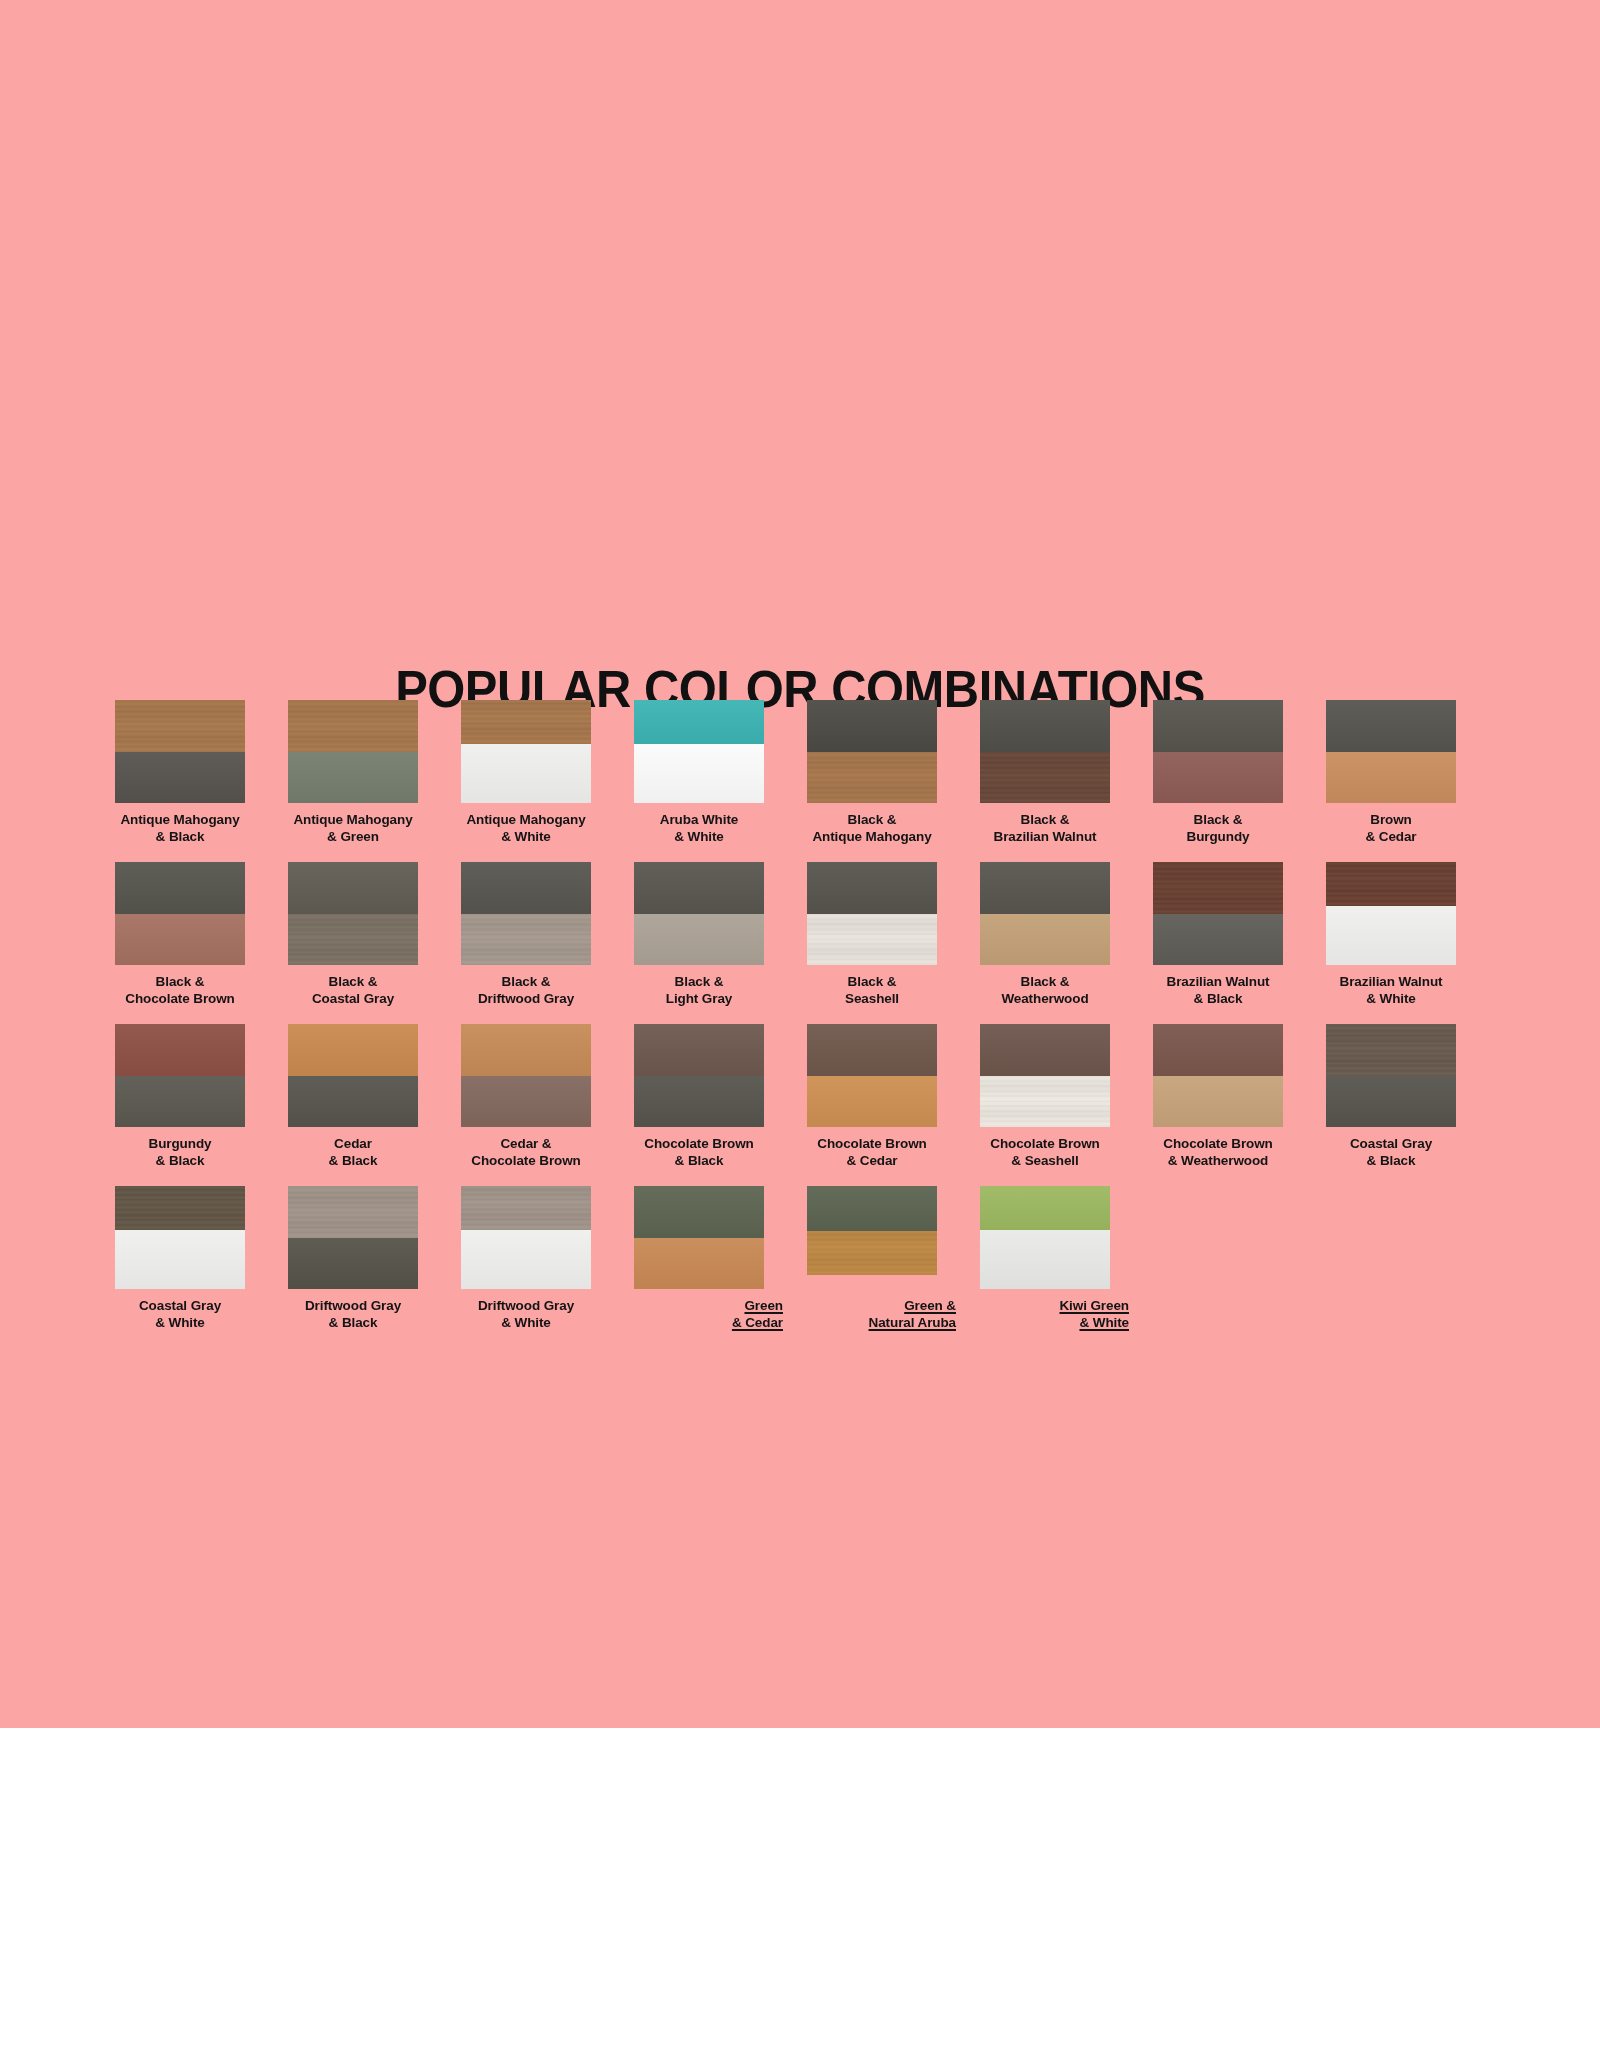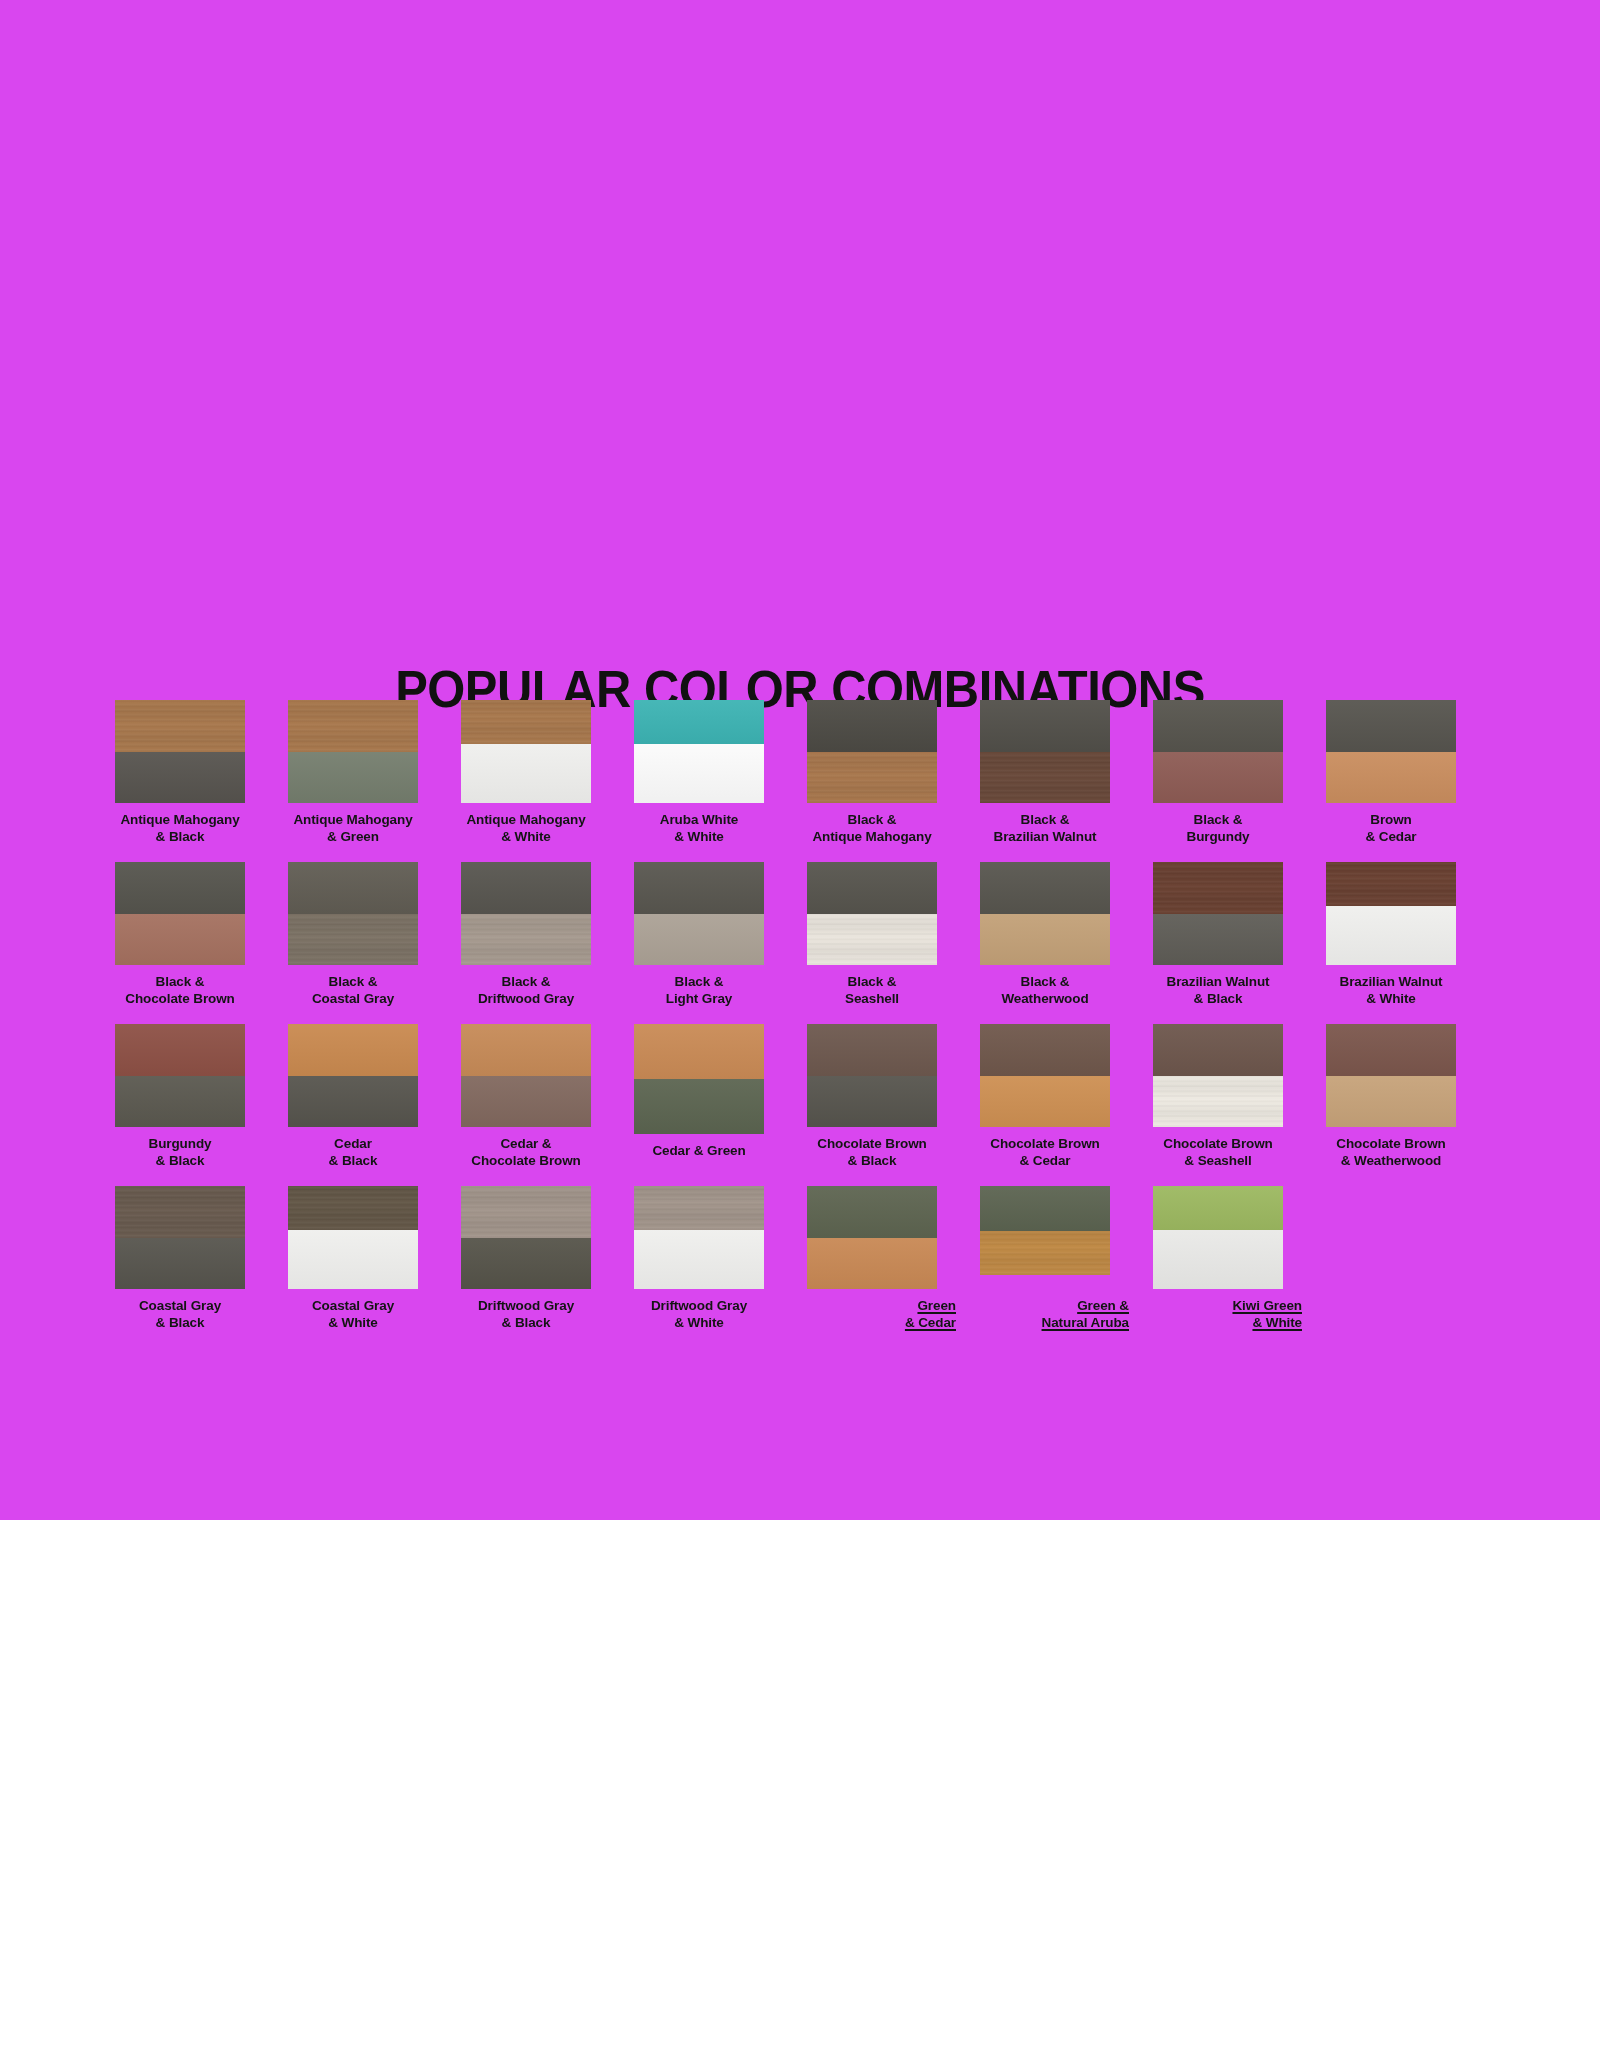--- a/index.html
+++ b/index.html
@@ -12,22 +12,22 @@
     width: 1600px;
     height: 2048px;
     font-family: "Liberation Sans", sans-serif;
     -webkit-font-smoothing: antialiased;
     overflow: hidden;
   }
 
   #page {
     position: relative;
     width: 1600px;
-    height: 1520px;
-    background: #d946ef;
+    height: 1728px;
+    background: #fca5a5;
   }
 
   
   #chart-title {
     position: absolute;
     left: 0;
     top: 626px;
     width: 1600px;
     text-align: center;
     font-family: "Liberation Sans Narrow", "Liberation Sans", sans-serif;
@@ -331,29 +331,20 @@
           <div class="band top matte" style="background: rgb(198, 138, 87);"></div>
           <div class="band bottom matte" style="background: rgb(129, 104, 94);"></div>
         </div>
         <div class="label">
           <span class="ln">Cedar &amp;</span>
           <span class="ln">Chocolate Brown</span>
         </div>
       </div>
       <div class="cell" style="height: 145px;">
         <div class="swatch">
-          <div class="band top matte" style="background: rgb(201, 138, 85);"></div>
-          <div class="band bottom matte" style="background: rgb(91, 100, 80);"></div>
-        </div>
-        <div class="label">
-          <span class="ln">Cedar &amp; Green</span>
-        </div>
-      </div>
-      <div class="cell" style="height: 145px;">
-        <div class="swatch">
           <div class="band top matte" style="background: rgb(109, 88, 78);"></div>
           <div class="band bottom matte" style="background: rgb(86, 84, 77);"></div>
         </div>
         <div class="label">
           <span class="ln">Chocolate Brown</span>
           <span class="ln">&amp; Black</span>
         </div>
       </div>
       <div class="cell" style="height: 145px;">
         <div class="swatch">

